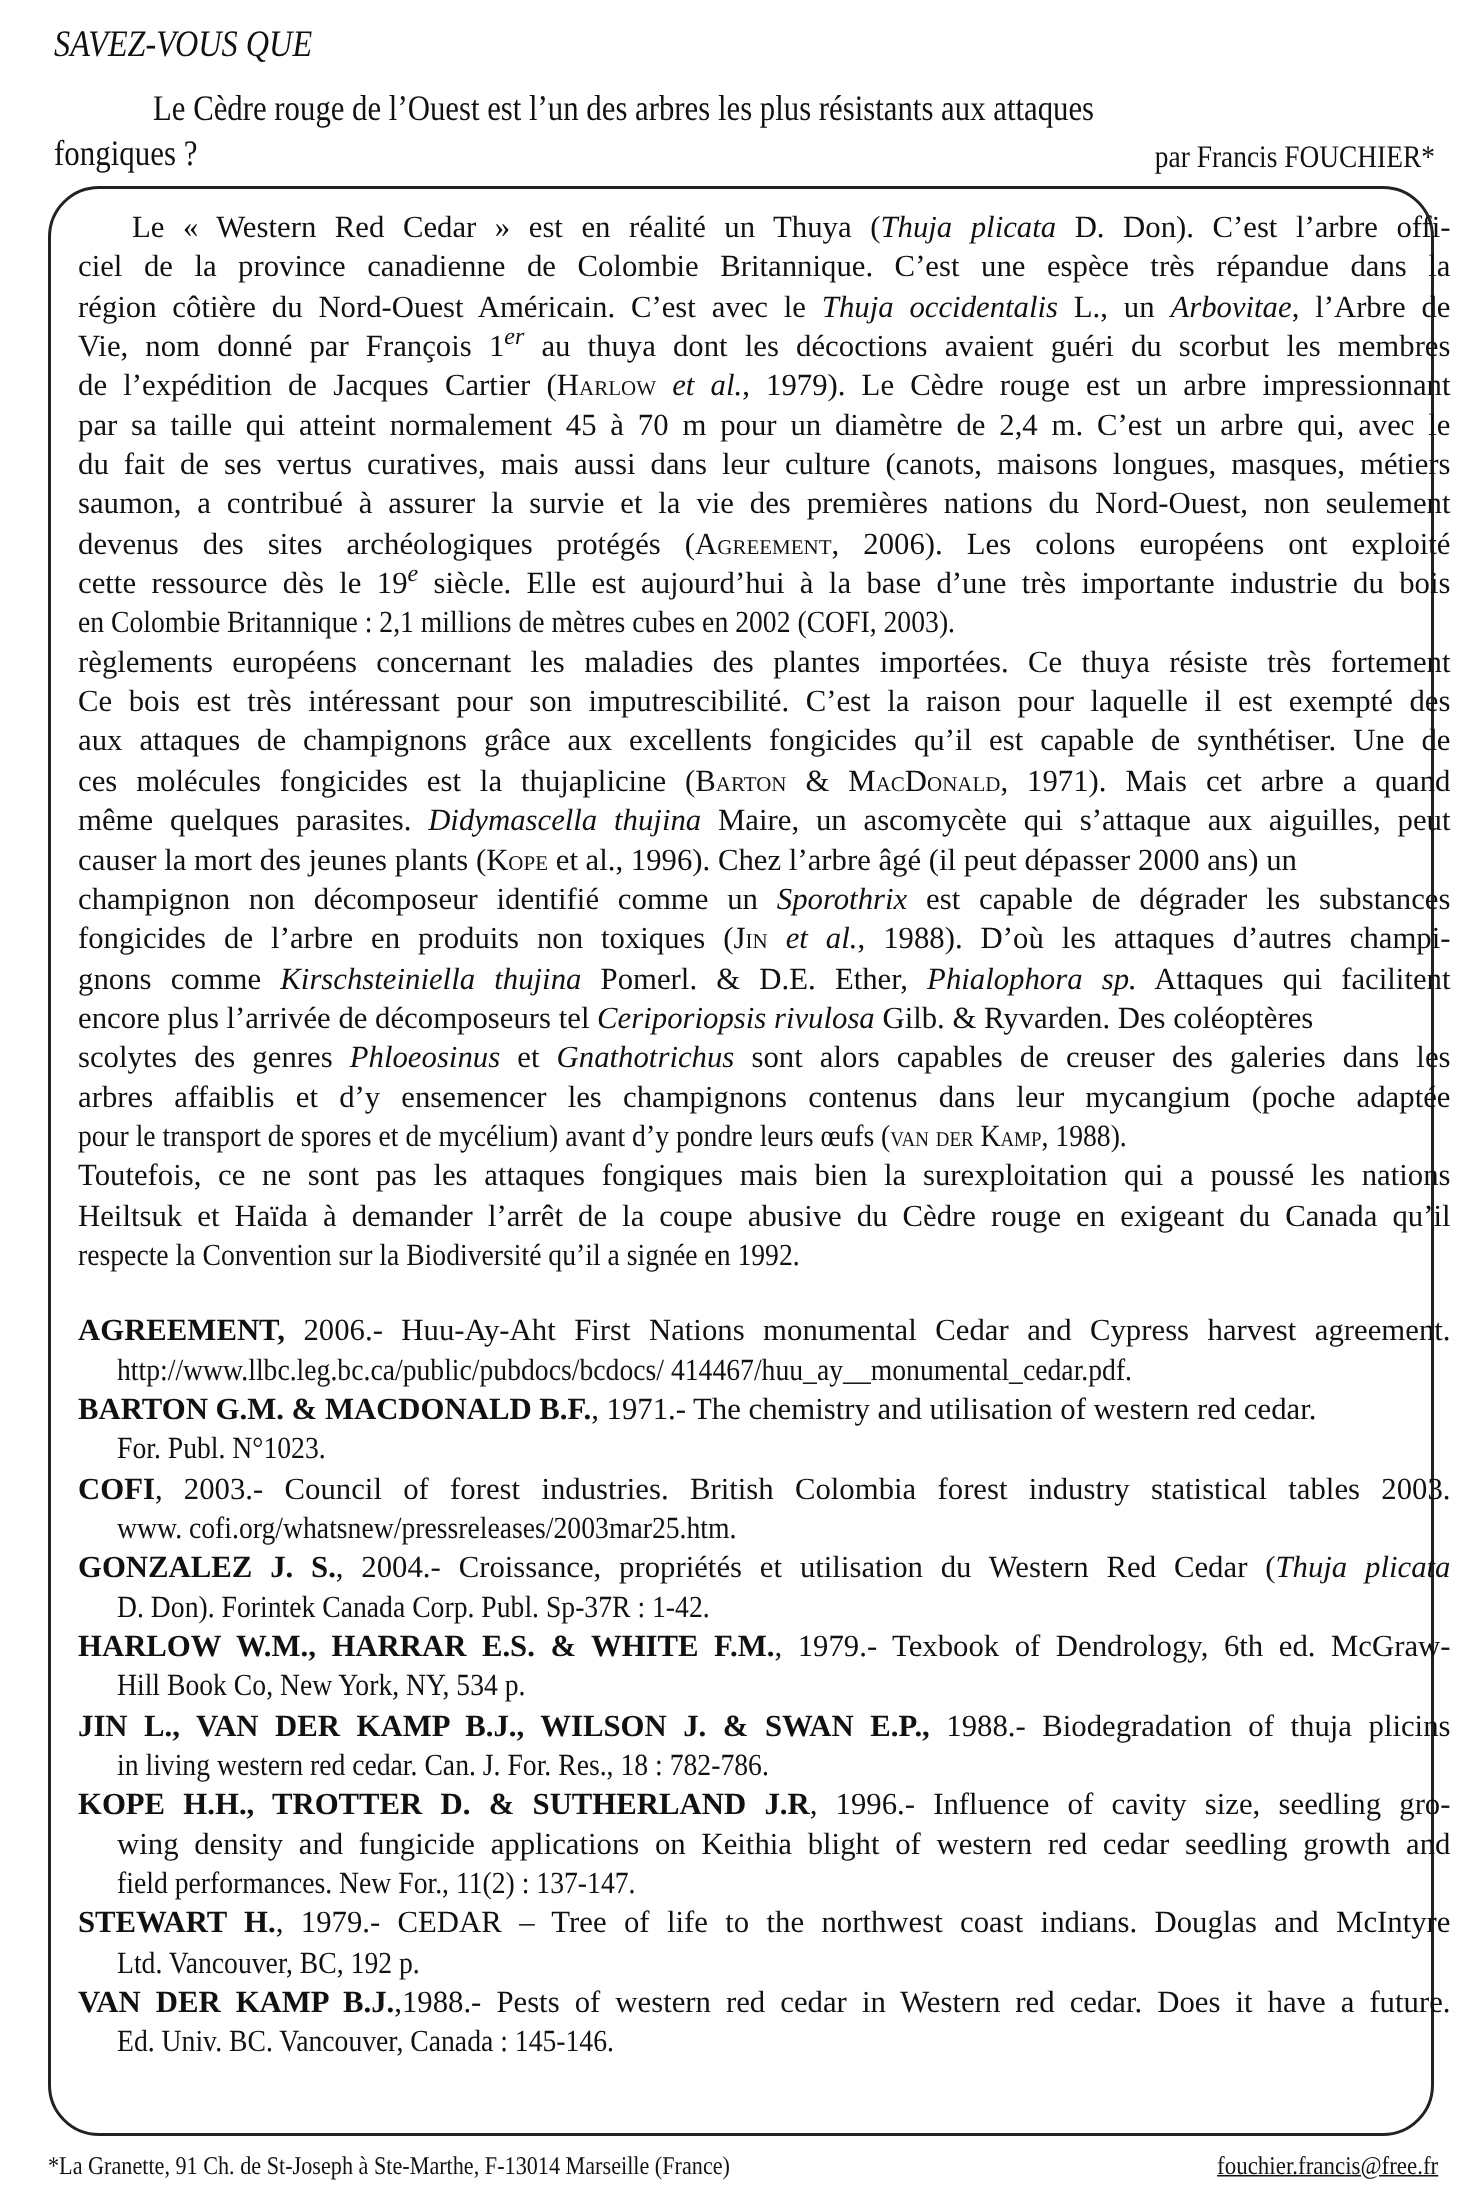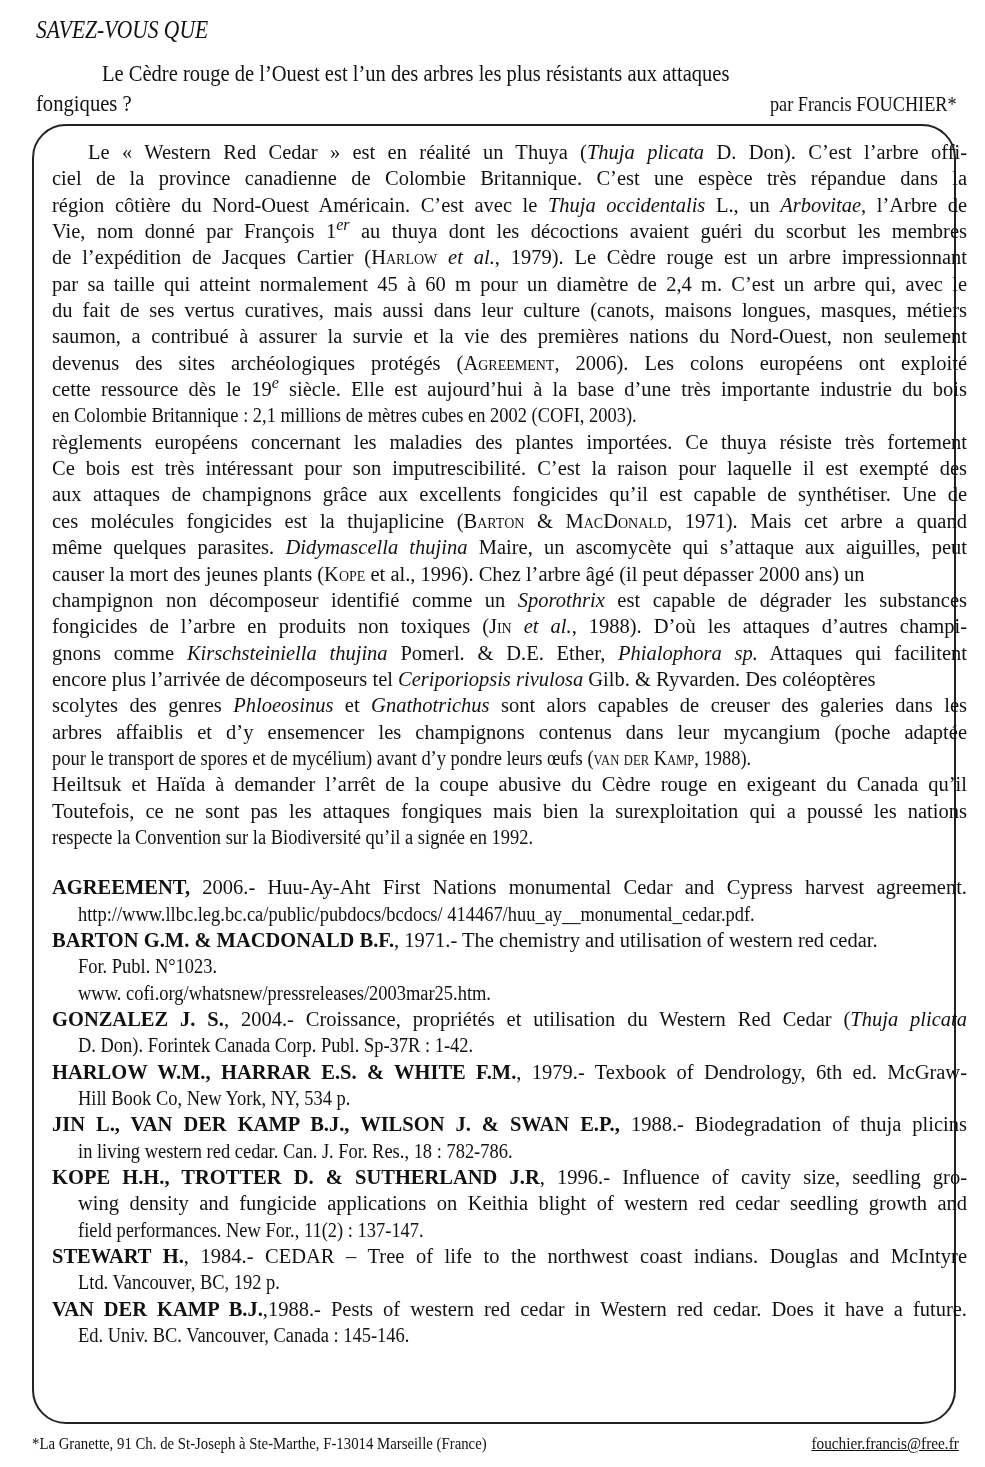--- a/index.html
+++ b/index.html
@@ -40,60 +40,61 @@
 
 <div class="box"></div>
 
 <div class="lines">
   <div id="body-lines">
       <div class="ln indent"><span style="white-space: nowrap; word-spacing: 0.000919118px;"><span>Le « Western Red Cedar » est en réalité un Thuya (</span><span class="i">Thuja plicata</span><span> D. Don). C’est l’arbre offi-</span></span></div>
       <div class="ln "><span style="white-space: nowrap; word-spacing: 0px;"><span>ciel de la province canadienne de Colombie Britannique. C’est une espèce très répandue dans la</span></span></div>
       <div class="ln "><span style="white-space: nowrap; word-spacing: 0.00111607px;"><span>région côtière du Nord-Ouest Américain. C’est avec le </span><span class="i">Thuja occidentalis</span><span> L., un </span><span class="i">Arbovitae</span><span>, l’Arbre de</span></span></div>
       <div class="ln "><span style="white-space: nowrap; word-spacing: 0px;"><span>Vie, nom donné par François 1</span><sup>er</sup><span> au thuya dont les décoctions avaient guéri du scorbut les membres</span></span></div>
       <div class="ln "><span style="white-space: nowrap; word-spacing: 0px;"><span>de l’expédition de Jacques Cartier (</span><span class="sc">Harlow</span><span> </span><span class="i">et al.</span><span>, 1979). Le Cèdre rouge est un arbre impressionnant</span></span></div>
-      <div class="ln "><span style="white-space: nowrap; word-spacing: 0px;"><span>par sa taille qui atteint normalement 45 à 60 m pour un diamètre de 2,4 m. C’est un arbre qui, avec le</span></span></div>
+      <div class="ln "><span style="white-space: nowrap; word-spacing: 0px;"><span>par sa taille qui atteint normalement 45 à 70 m pour un diamètre de 2,4 m. C’est un arbre qui, avec le</span></span></div>
       <div class="ln "><span style="white-space: nowrap; word-spacing: 0px;"><span>du fait de ses vertus curatives, mais aussi dans leur culture (canots, maisons longues, masques, métiers</span></span></div>
       <div class="ln "><span style="white-space: nowrap; word-spacing: 0px;"><span>saumon, a contribué à assurer la survie et la vie des premières nations du Nord-Ouest, non seulement</span></span></div>
       <div class="ln "><span style="white-space: nowrap; word-spacing: 0px;"><span>devenus des sites archéologiques protégés (</span><span class="sc">Agreement</span><span>, 2006). Les colons européens ont exploité</span></span></div>
       <div class="ln "><span style="white-space: nowrap; word-spacing: 0px;"><span>cette ressource dès le 19</span><sup>e</sup><span> siècle. Elle est aujourd’hui à la base d’une très importante industrie du bois</span></span></div>
       <div class="ln last"><span style="white-space: nowrap; display: inline-block; transform: scaleX(0.9); transform-origin: left center;"><span>en Colombie Britannique : 2,1 millions de mètres cubes en 2002 (COFI, 2003).</span></span></div>
       <div class="ln "><span style="white-space: nowrap; word-spacing: 0px;"><span>règlements européens concernant les maladies des plantes importées. Ce thuya résiste très fortement</span></span></div>
       <div class="ln "><span style="white-space: nowrap; word-spacing: 0px;"><span>Ce bois est très intéressant pour son imputrescibilité. C’est la raison pour laquelle il est exempté des</span></span></div>
       <div class="ln "><span style="white-space: nowrap; word-spacing: 0px;"><span>aux attaques de champignons grâce aux excellents fongicides qu’il est capable de synthétiser. Une de</span></span></div>
       <div class="ln "><span style="white-space: nowrap; word-spacing: 0.00223214px;"><span>ces molécules fongicides est la thujaplicine (</span><span class="sc">Barton &amp; MacDonald</span><span>, 1971). Mais cet arbre a quand</span></span></div>
       <div class="ln "><span style="white-space: nowrap; word-spacing: 0px;"><span>même quelques parasites. </span><span class="i">Didymascella thujina</span><span> Maire, un ascomycète qui s’attaque aux aiguilles, peut</span></span></div>
       <div class="ln "><span style="white-space: nowrap; display: inline-block; transform: scaleX(0.999983); transform-origin: left center;"><span>causer la mort des jeunes plants (</span><span class="sc">Kope</span><span> et al., 1996). Chez l’arbre âgé (il peut dépasser 2000 ans) un</span></span></div>
       <div class="ln "><span style="white-space: nowrap; word-spacing: 0px;"><span>champignon non décomposeur identifié comme un </span><span class="i">Sporothrix</span><span> est capable de dégrader les substances</span></span></div>
       <div class="ln "><span style="white-space: nowrap; word-spacing: 0px;"><span>fongicides de l’arbre en produits non toxiques (</span><span class="sc">Jin</span><span> </span><span class="i">et al.</span><span>, 1988). D’où les attaques d’autres champi-</span></span></div>
       <div class="ln "><span style="white-space: nowrap; word-spacing: 0px;"><span>gnons comme </span><span class="i">Kirschsteiniella thujina</span><span> Pomerl. &amp; D.E. Ether, </span><span class="i">Phialophora sp.</span><span> Attaques qui facilitent</span></span></div>
       <div class="ln "><span style="white-space: nowrap; display: inline-block; transform: scaleX(0.999983); transform-origin: left center;"><span>encore plus l’arrivée de décomposeurs tel </span><span class="i">Ceriporiopsis rivulosa</span><span> Gilb. &amp; Ryvarden. Des coléoptères</span></span></div>
       <div class="ln "><span style="white-space: nowrap; word-spacing: 0px;"><span>scolytes des genres </span><span class="i">Phloeosinus</span><span> et </span><span class="i">Gnathotrichus</span><span> sont alors capables de creuser des galeries dans les</span></span></div>
       <div class="ln "><span style="white-space: nowrap; word-spacing: 0px;"><span>arbres affaiblis et d’y ensemencer les champignons contenus dans leur mycangium (poche adaptée</span></span></div>
       <div class="ln last"><span style="white-space: nowrap; display: inline-block; transform: scaleX(0.9); transform-origin: left center;"><span>pour le transport de spores et de mycélium) avant d’y pondre leurs œufs (</span><span class="sc">van der Kamp</span><span>, 1988).</span></span></div>
+      <div class="ln "><span style="white-space: nowrap; word-spacing: 0px;"><span>Toutefois, ce ne sont pas les attaques fongiques mais bien la surexploitation qui a poussé les nations</span></span></div>
       <div class="ln "><span style="white-space: nowrap; word-spacing: 0px;"><span>Heiltsuk et Haïda à demander l’arrêt de la coupe abusive du Cèdre rouge en exigeant du Canada qu’il</span></span></div>
-      <div class="ln "><span style="white-space: nowrap; word-spacing: 0px;"><span>Toutefois, ce ne sont pas les attaques fongiques mais bien la surexploitation qui a poussé les nations</span></span></div>
       <div class="ln last"><span style="white-space: nowrap; display: inline-block; transform: scaleX(0.9); transform-origin: left center;"><span>respecte la Convention sur la Biodiversité qu’il a signée en 1992.</span></span></div>
     </div>
   <div class="gap"></div>
   <div id="ref-lines">
       <div class="ln "><span style="white-space: nowrap; word-spacing: 0px;"><span class="b">AGREEMENT,</span><span> 2006.- Huu-Ay-Aht First Nations monumental Cedar and Cypress harvest agreement.</span></span></div>
       <div class="ln refcont last"><span style="white-space: nowrap; display: inline-block; transform: scaleX(0.9); transform-origin: left center;"><span>http://www.llbc.leg.bc.ca/public/pubdocs/bcdocs/ 414467/huu_ay__monumental_cedar.pdf.</span></span></div>
       <div class="ln "><span style="white-space: nowrap; display: inline-block; transform: scaleX(0.999983); transform-origin: left center;"><span class="b">BARTON G.M. &amp; MACDONALD B.F.</span><span>, 1971.- The chemistry and utilisation of western red cedar.</span></span></div>
       <div class="ln refcont last"><span style="white-space: nowrap; display: inline-block; transform: scaleX(0.9); transform-origin: left center;"><span>For. Publ. N°1023.</span></span></div>
+      <div class="ln "><span style="white-space: nowrap; word-spacing: 0px;"><span class="b">COFI</span><span>, 2003.- Council of forest industries. British Colombia forest industry statistical tables 2003.</span></span></div>
       <div class="ln refcont last"><span style="white-space: nowrap; display: inline-block; transform: scaleX(0.9); transform-origin: left center;"><span>www. cofi.org/whatsnew/pressreleases/2003mar25.htm.</span></span></div>
       <div class="ln "><span style="white-space: nowrap; word-spacing: 0px;"><span class="b">GONZALEZ J. S.</span><span>, 2004.- Croissance, propriétés et utilisation du Western Red Cedar (</span><span class="i">Thuja plicata</span></span></div>
       <div class="ln refcont last"><span style="white-space: nowrap; display: inline-block; transform: scaleX(0.9); transform-origin: left center;"><span>D. Don). Forintek Canada Corp. Publ. Sp-37R : 1-42.</span></span></div>
       <div class="ln "><span style="white-space: nowrap; word-spacing: 0.00120192px;"><span class="b">HARLOW W.M., HARRAR E.S. &amp; WHITE F.M.</span><span>, 1979.- Texbook of Dendrology, 6th ed. McGraw-</span></span></div>
       <div class="ln refcont last"><span style="white-space: nowrap; display: inline-block; transform: scaleX(0.9); transform-origin: left center;"><span>Hill Book Co, New York, NY, 534 p.</span></span></div>
       <div class="ln "><span style="white-space: nowrap; word-spacing: 0.00104167px;"><span class="b">JIN L., VAN DER KAMP B.J., WILSON J. &amp; SWAN E.P.,</span><span> 1988.- Biodegradation of thuja plicins</span></span></div>
       <div class="ln refcont last"><span style="white-space: nowrap; display: inline-block; transform: scaleX(0.9); transform-origin: left center;"><span>in living western red cedar. Can. J. For. Res., 18 : 782-786.</span></span></div>
       <div class="ln "><span style="white-space: nowrap; word-spacing: 0px;"><span class="b">KOPE H.H., TROTTER D. &amp; SUTHERLAND J.R</span><span>, 1996.- Influence of cavity size, seedling gro-</span></span></div>
       <div class="ln refcont"><span style="white-space: nowrap; word-spacing: 0px;"><span>wing density and fungicide applications on Keithia blight of western red cedar seedling growth and</span></span></div>
       <div class="ln refcont last"><span style="white-space: nowrap; display: inline-block; transform: scaleX(0.9); transform-origin: left center;"><span>field performances. New For., 11(2) : 137-147.</span></span></div>
-      <div class="ln "><span style="white-space: nowrap; word-spacing: 0px;"><span class="b">STEWART H.</span><span>, 1984.- CEDAR – Tree of life to the northwest coast indians. Douglas and McIntyre</span></span></div>
+      <div class="ln "><span style="white-space: nowrap; word-spacing: 0px;"><span class="b">STEWART H.</span><span>, 1979.- CEDAR – Tree of life to the northwest coast indians. Douglas and McIntyre</span></span></div>
       <div class="ln refcont last"><span style="white-space: nowrap; display: inline-block; transform: scaleX(0.9); transform-origin: left center;"><span>Ltd. Vancouver, BC, 192 p.</span></span></div>
       <div class="ln "><span style="white-space: nowrap; word-spacing: 0px;"><span class="b">VAN DER KAMP B.J.</span><span>,1988.- Pests of western red cedar in Western red cedar. Does it have a future.</span></span></div>
       <div class="ln refcont last"><span style="white-space: nowrap; display: inline-block; transform: scaleX(0.9); transform-origin: left center;"><span>Ed. Univ. BC. Vancouver, Canada : 145-146.</span></span></div>
     </div>
 </div>
 
 <div class="footer-note">*La Granette, 91 Ch. de St-Joseph à Ste-Marthe, F-13014 Marseille (France)</div>
 <a class="footer-mail">fouchier.francis@free.fr</a>
 
 </body></html>

